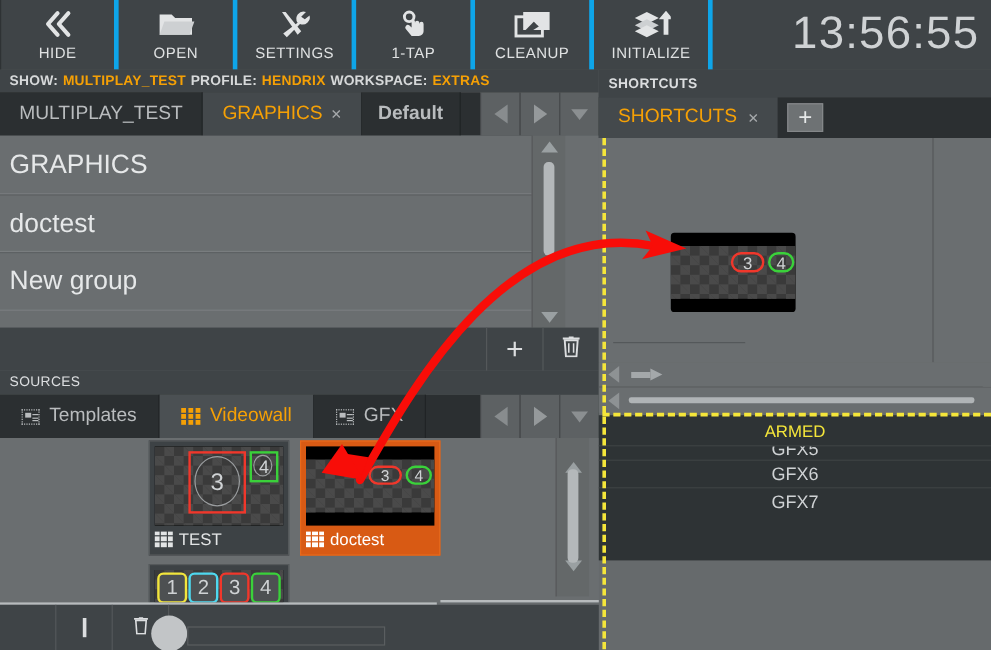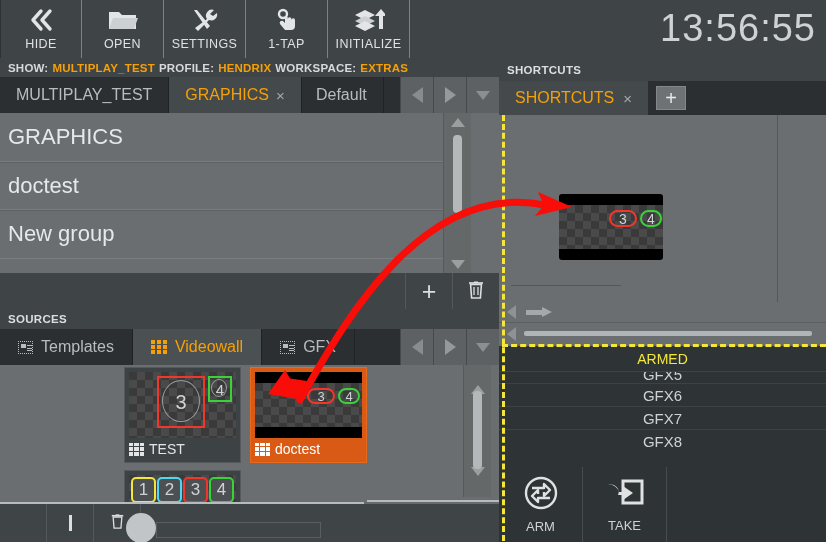--- a/index.html
+++ b/index.html
@@ -12,22 +12,22 @@
     -webkit-font-smoothing:antialiased;
   }
   .app { position:absolute; inset:0; }
 
   
   .toolbar {
     position:absolute; left:0; top:0; width:826px; height:58px;
     background:#3f4447; display:flex; align-items:stretch;
   }
   .tb-btn {
-    width:82px; background:#3f4447;
-    border-right:1px solid #0ea5e9;
+    width:99px; background:#3f4447;
+    border-right:4px solid #0ea5e9;
     display:flex; flex-direction:column; align-items:center; justify-content:flex-start;
     padding-top:4px; cursor:pointer;
   }
   .tb-btn:first-child { border-left:1px solid #2e3234; }
   .tb-ico { height:32px; display:flex; align-items:center; justify-content:center; color:#e2e4e5; }
   .tb-ico svg { display:block; }
   .tb-lab { font-size:12.5px; letter-spacing:.4px; color:#dfe1e2; margin-top:1px; }
   .tb-spacer { flex:1; background:#3f4447; }
   .clock {
     position:absolute; right:10px; top:-1px;
@@ -50,21 +50,21 @@
     position:absolute; left:0; top:77px; width:499px; height:36px;
     background:#2b2f31; display:flex; align-items:stretch;
   }
   .tab {
     display:flex; align-items:center; justify-content:center; gap:7px;
     padding:0 16px; font-size:16px; color:#b9bcbe; cursor:pointer;
     background:#2b2f31; border-right:1px solid #202325; min-width:70px;
   }
   .tab.active { background:#44494c; color:#f5a005; }
   .tab .x { font-size:15px; color:#a6a9ab; }
-  .tab.cut { overflow:hidden; max-width:82px; justify-content:flex-end; }
+  .tab.cut { overflow:hidden; max-width:82px; justify-content:center;font-weight:bold; }
   .tabnav { margin-left:auto; display:flex; }
   .navbtn {
     width:33px; background:#5d6163; border-left:1px solid #46494b;
     display:flex; align-items:center; justify-content:center; cursor:pointer;
   }
   .tri { width:0;height:0; }
   .tri-l { border-top:8px solid transparent;border-bottom:8px solid transparent;border-right:11px solid #888c8e; }
   .tri-r { border-top:8px solid transparent;border-bottom:8px solid transparent;border-left:11px solid #95999b; }
   .tri-d { border-left:7px solid transparent;border-right:7px solid transparent;border-top:9px solid #8b8f91; }
 
@@ -104,21 +104,21 @@
   .lt-btn {
     width:47px; display:flex; align-items:center; justify-content:center;
     border-left:1px solid #54585a; cursor:pointer; color:#dcdee0;
   }
   .plus-g { font-size:25px; font-weight:300; line-height:1; color:#dcdee0; }
 
   
   .srchdr {
     position:absolute; left:0; top:309px; width:499px; height:20px;
     background:#3f4447; display:flex; align-items:center; padding-left:8px;
-    font-size:11.5px; font-weight:bold; color:#dcdee0; letter-spacing:.3px;
+    font-size:11.5px; font-weight:normal; color:#dcdee0; letter-spacing:.3px;
   }
   .srctabs {
     position:absolute; left:0; top:329px; width:499px; height:36px;
     background:#2b2f31; display:flex; align-items:stretch;
   }
   .stab {
     display:flex; align-items:center; gap:8px; padding:0 18px;
     font-size:16px; color:#b9bcbe; cursor:pointer;
     background:#2b2f31; border-right:1px solid #202325;
   }
@@ -270,20 +270,31 @@
     <div class="tb-btn">
       <span class="tb-ico">
         <svg width="26" height="26" viewBox="0 0 26 26">
           <path d="M9 3 a4 4 0 1 1 0 8 a4 4 0 0 1 0 -8 Z" fill="none" stroke="#e2e4e5" stroke-width="2.4"></path>
           <path d="M11 10 L11 16 L9 14 a2.2 2.2 0 0 0 -3 3 L11 23 L17 23 a4 4 0 0 0 4 -4 L21 13 a1.8 1.8 0 0 0 -3.6 0 L17.4 12 a1.8 1.8 0 0 0 -3.6 0 L13.8 11 a1.6 1.6 0 0 0 -2.8 -1 Z" fill="#e2e4e5"></path>
         </svg>
       </span>
       <span class="tb-lab">1-TAP</span>
     </div>
 
+    <div class="tb-btn">
+      <span class="tb-ico">
+        <svg width="32" height="26" viewBox="0 0 32 26">
+          <rect x="8" y="3" width="22" height="15" fill="#e2e4e5"></rect>
+          <rect x="2" y="7" width="22" height="16" fill="none" stroke="#e2e4e5" stroke-width="2.4"></rect>
+          <path d="M9 19 L17 11 L21 15 L13 20 Z" fill="#3f4447"></path>
+          <path d="M16 10 L20 6 L24 10 L20 14 Z" fill="#e2e4e5"></path>
+        </svg>
+      </span>
+      <span class="tb-lab">CLEANUP</span>
+    </div>
 
     <div class="tb-btn">
       <span class="tb-ico">
         <svg width="32" height="26" viewBox="0 0 32 26">
           <path d="M2 8 L12 3 L22 8 L12 13 Z" fill="#e2e4e5"></path>
           <path d="M2 14 L12 9 L22 14 L12 19 Z" fill="#cdd0d2"></path>
           <path d="M2 19 L12 14 L22 19 L12 24 Z" fill="#e2e4e5"></path>
           <path d="M26 22 L26 9 L22 9 L28 2 L34 9 L30 9 L30 22 Z" fill="#e2e4e5"></path>
         </svg>
       </span>
@@ -566,47 +577,22 @@
     <div class="armed-hdr">ARMED</div>
     <div class="gfxrow clip">
         <span>GFX5</span>
       </div>
     <div class="gfxrow">
         <span>GFX6</span>
       </div>
     <div class="gfxrow">
         <span>GFX7</span>
       </div>
-    <div class="gfxrow">
-        <span>GFX8</span>
-      </div>
-  </div>
-
-  <div class="takebar">
-    <div class="tk-btn">
-      <span>
-        <svg width="36" height="36" viewBox="0 0 36 36">
-          <circle cx="18" cy="18" r="15" fill="none" stroke="#dfe1e2" stroke-width="2.4"></circle>
-          <path d="M9 13 L21 13 L21 9 L27 15 L21 21 L21 17" fill="none" stroke="#dfe1e2" stroke-width="2.4" stroke-linejoin="round"></path>
-          <path d="M27 23 L15 23 L15 27 L9 21 L15 15 L15 19" fill="none" stroke="#dfe1e2" stroke-width="2.4" stroke-linejoin="round"></path>
-        </svg>
-      </span>
-      <span class="tk-lab">ARM</span>
-    </div>
-    <div class="tk-btn">
-      <span>
-        <svg width="40" height="34" viewBox="0 0 40 34">
-          <rect x="18" y="5" width="19" height="22" fill="none" stroke="#dfe1e2" stroke-width="3"></rect>
-          <path d="M3 8 a12 10 0 0 1 11 8 L18 16 L18 10 L28 17 L18 24 L18 19 L13 19 a10 8 0 0 0 -10 -11 Z" fill="#dfe1e2"></path>
-        </svg>
-      </span>
-      <span class="tk-lab">TAKE</span>
-    </div>
-    <div class="tk-rest"></div>
-  </div>
+  </div>
+
 
   <div class="dash-v"></div>
   <div class="dash-h"></div>
 
   <svg class="annot" width="826" height="542">
     <path d="M300 400 C 340 330, 420 180, 545 205" stroke="#f80d08" stroke-width="7" fill="none" stroke-linecap="round"></path>
     <path d="M572 207 L538 192 L544 205 L535 216 Z" fill="#f80d08"></path>
     <path d="M300 400 L287 378 L307 381 Z" fill="#f80d08"></path>
     <path d="M285 370 L303 400 L268 394 Z" fill="#f80d08"></path>
   </svg>

